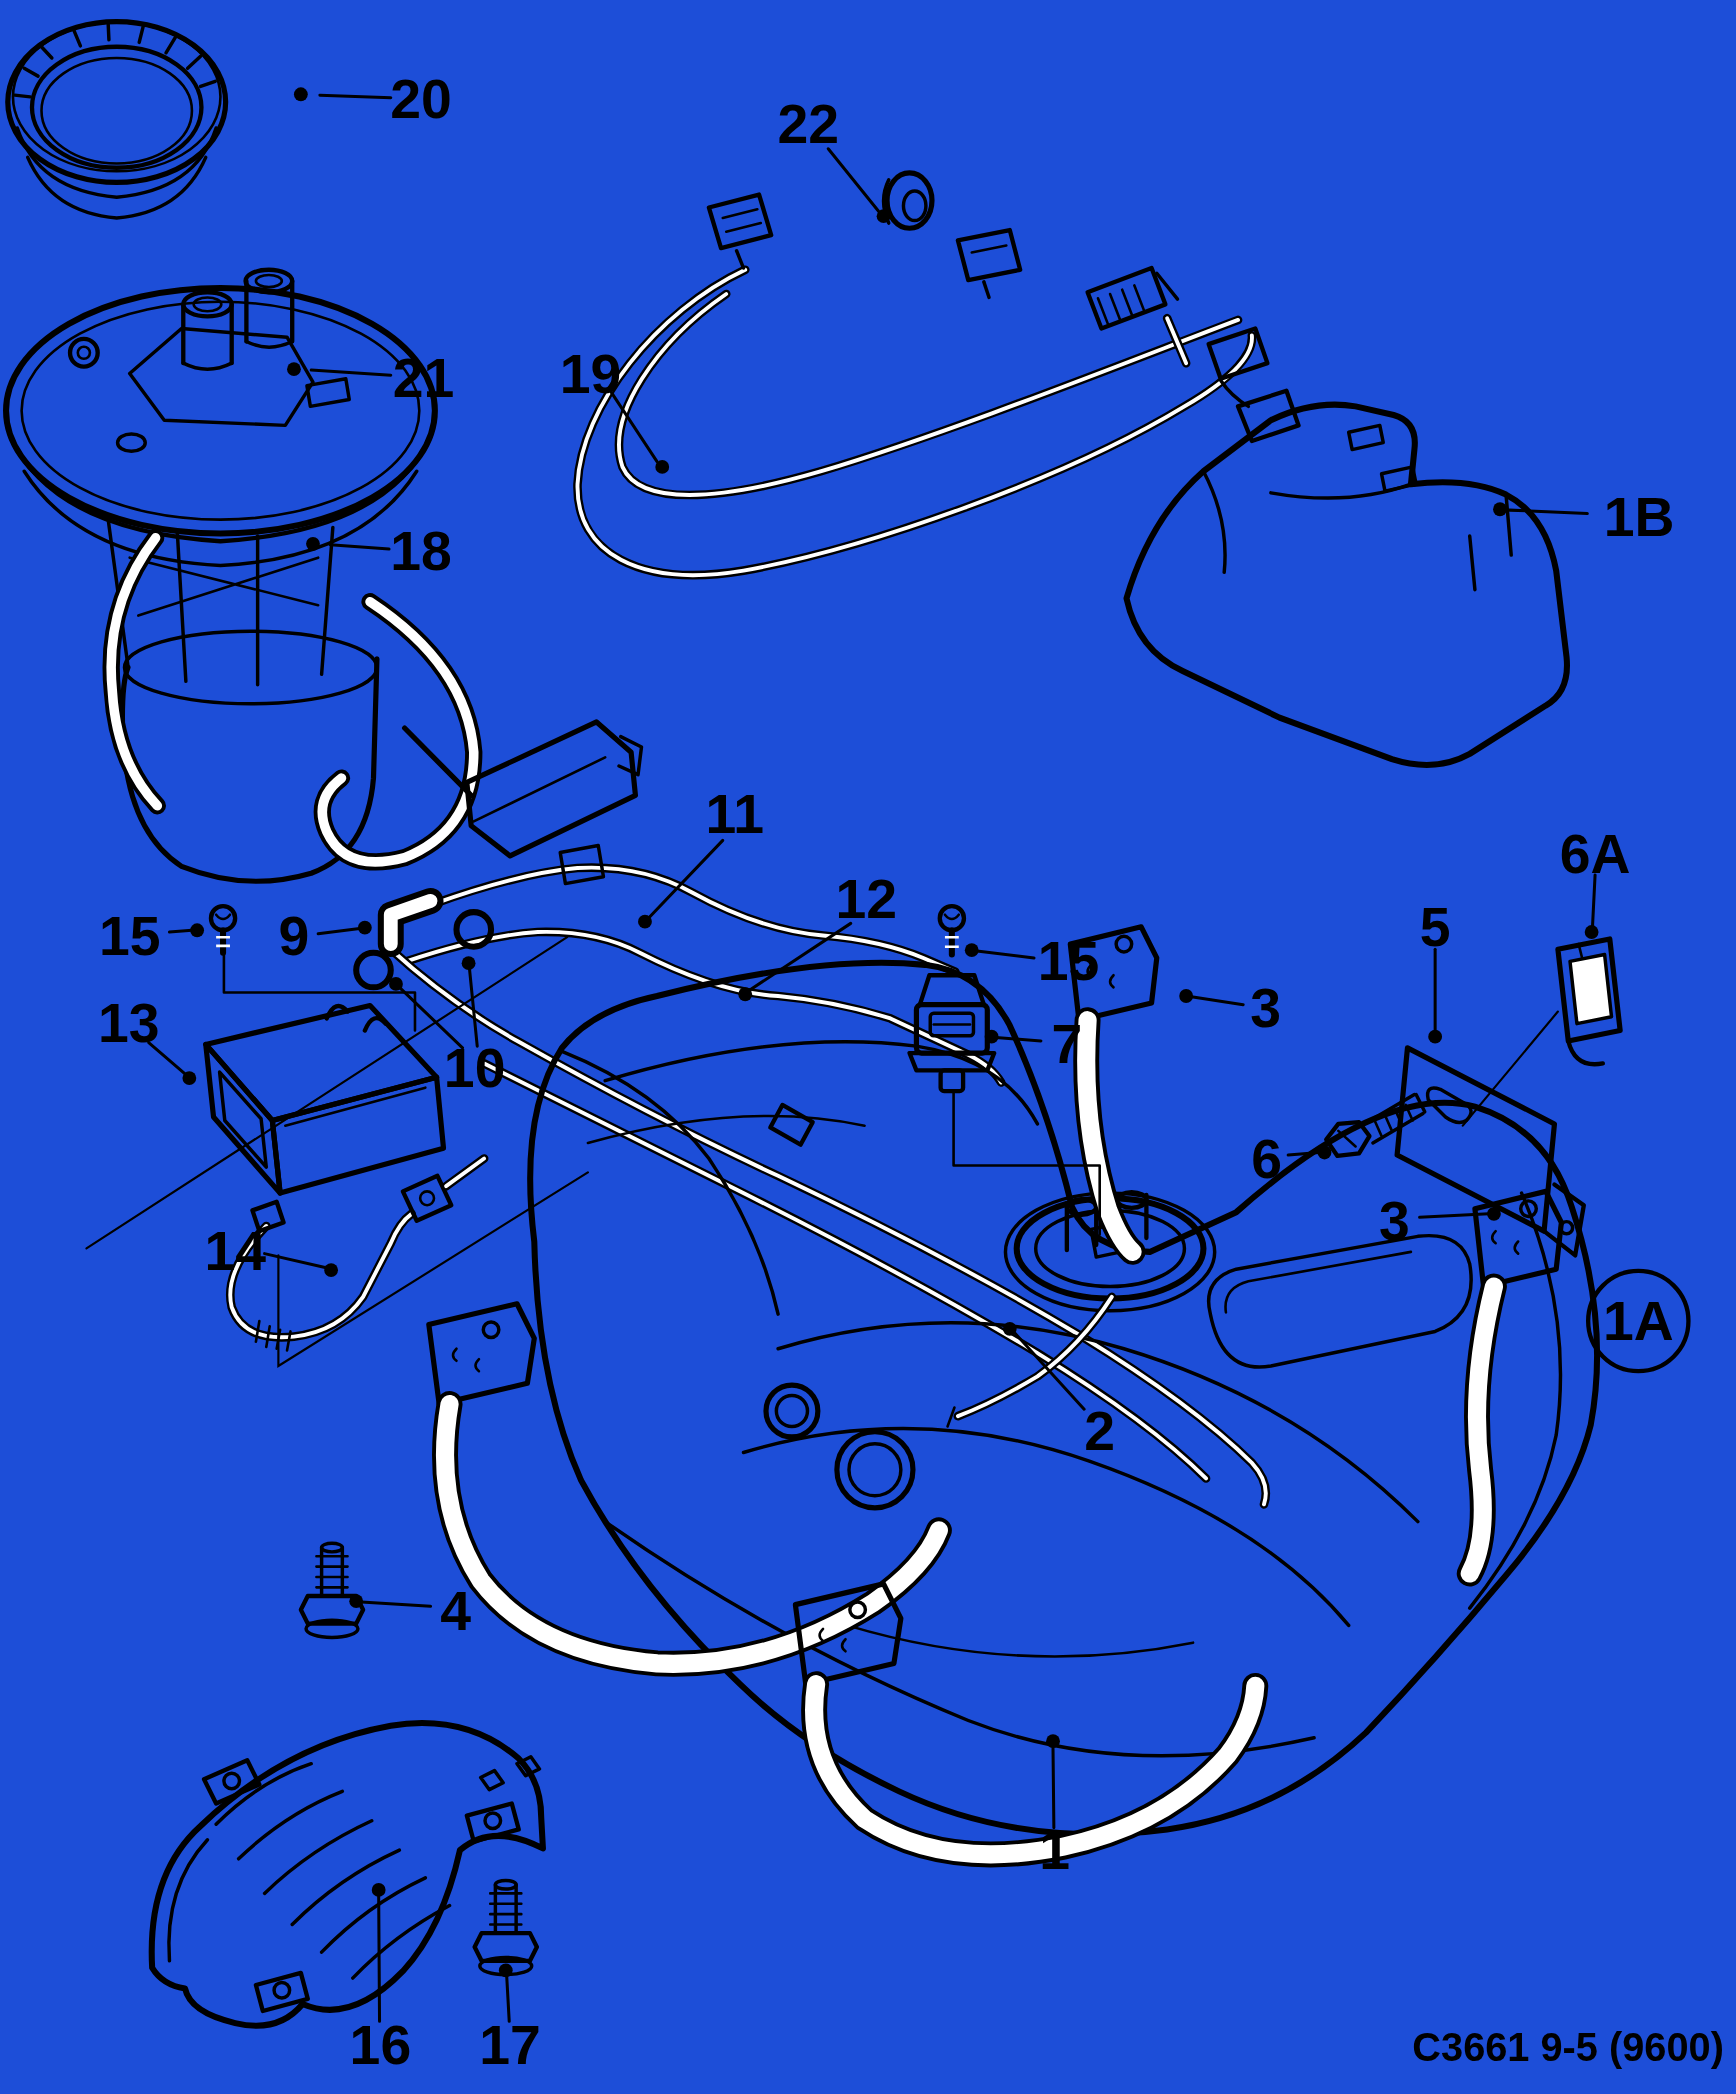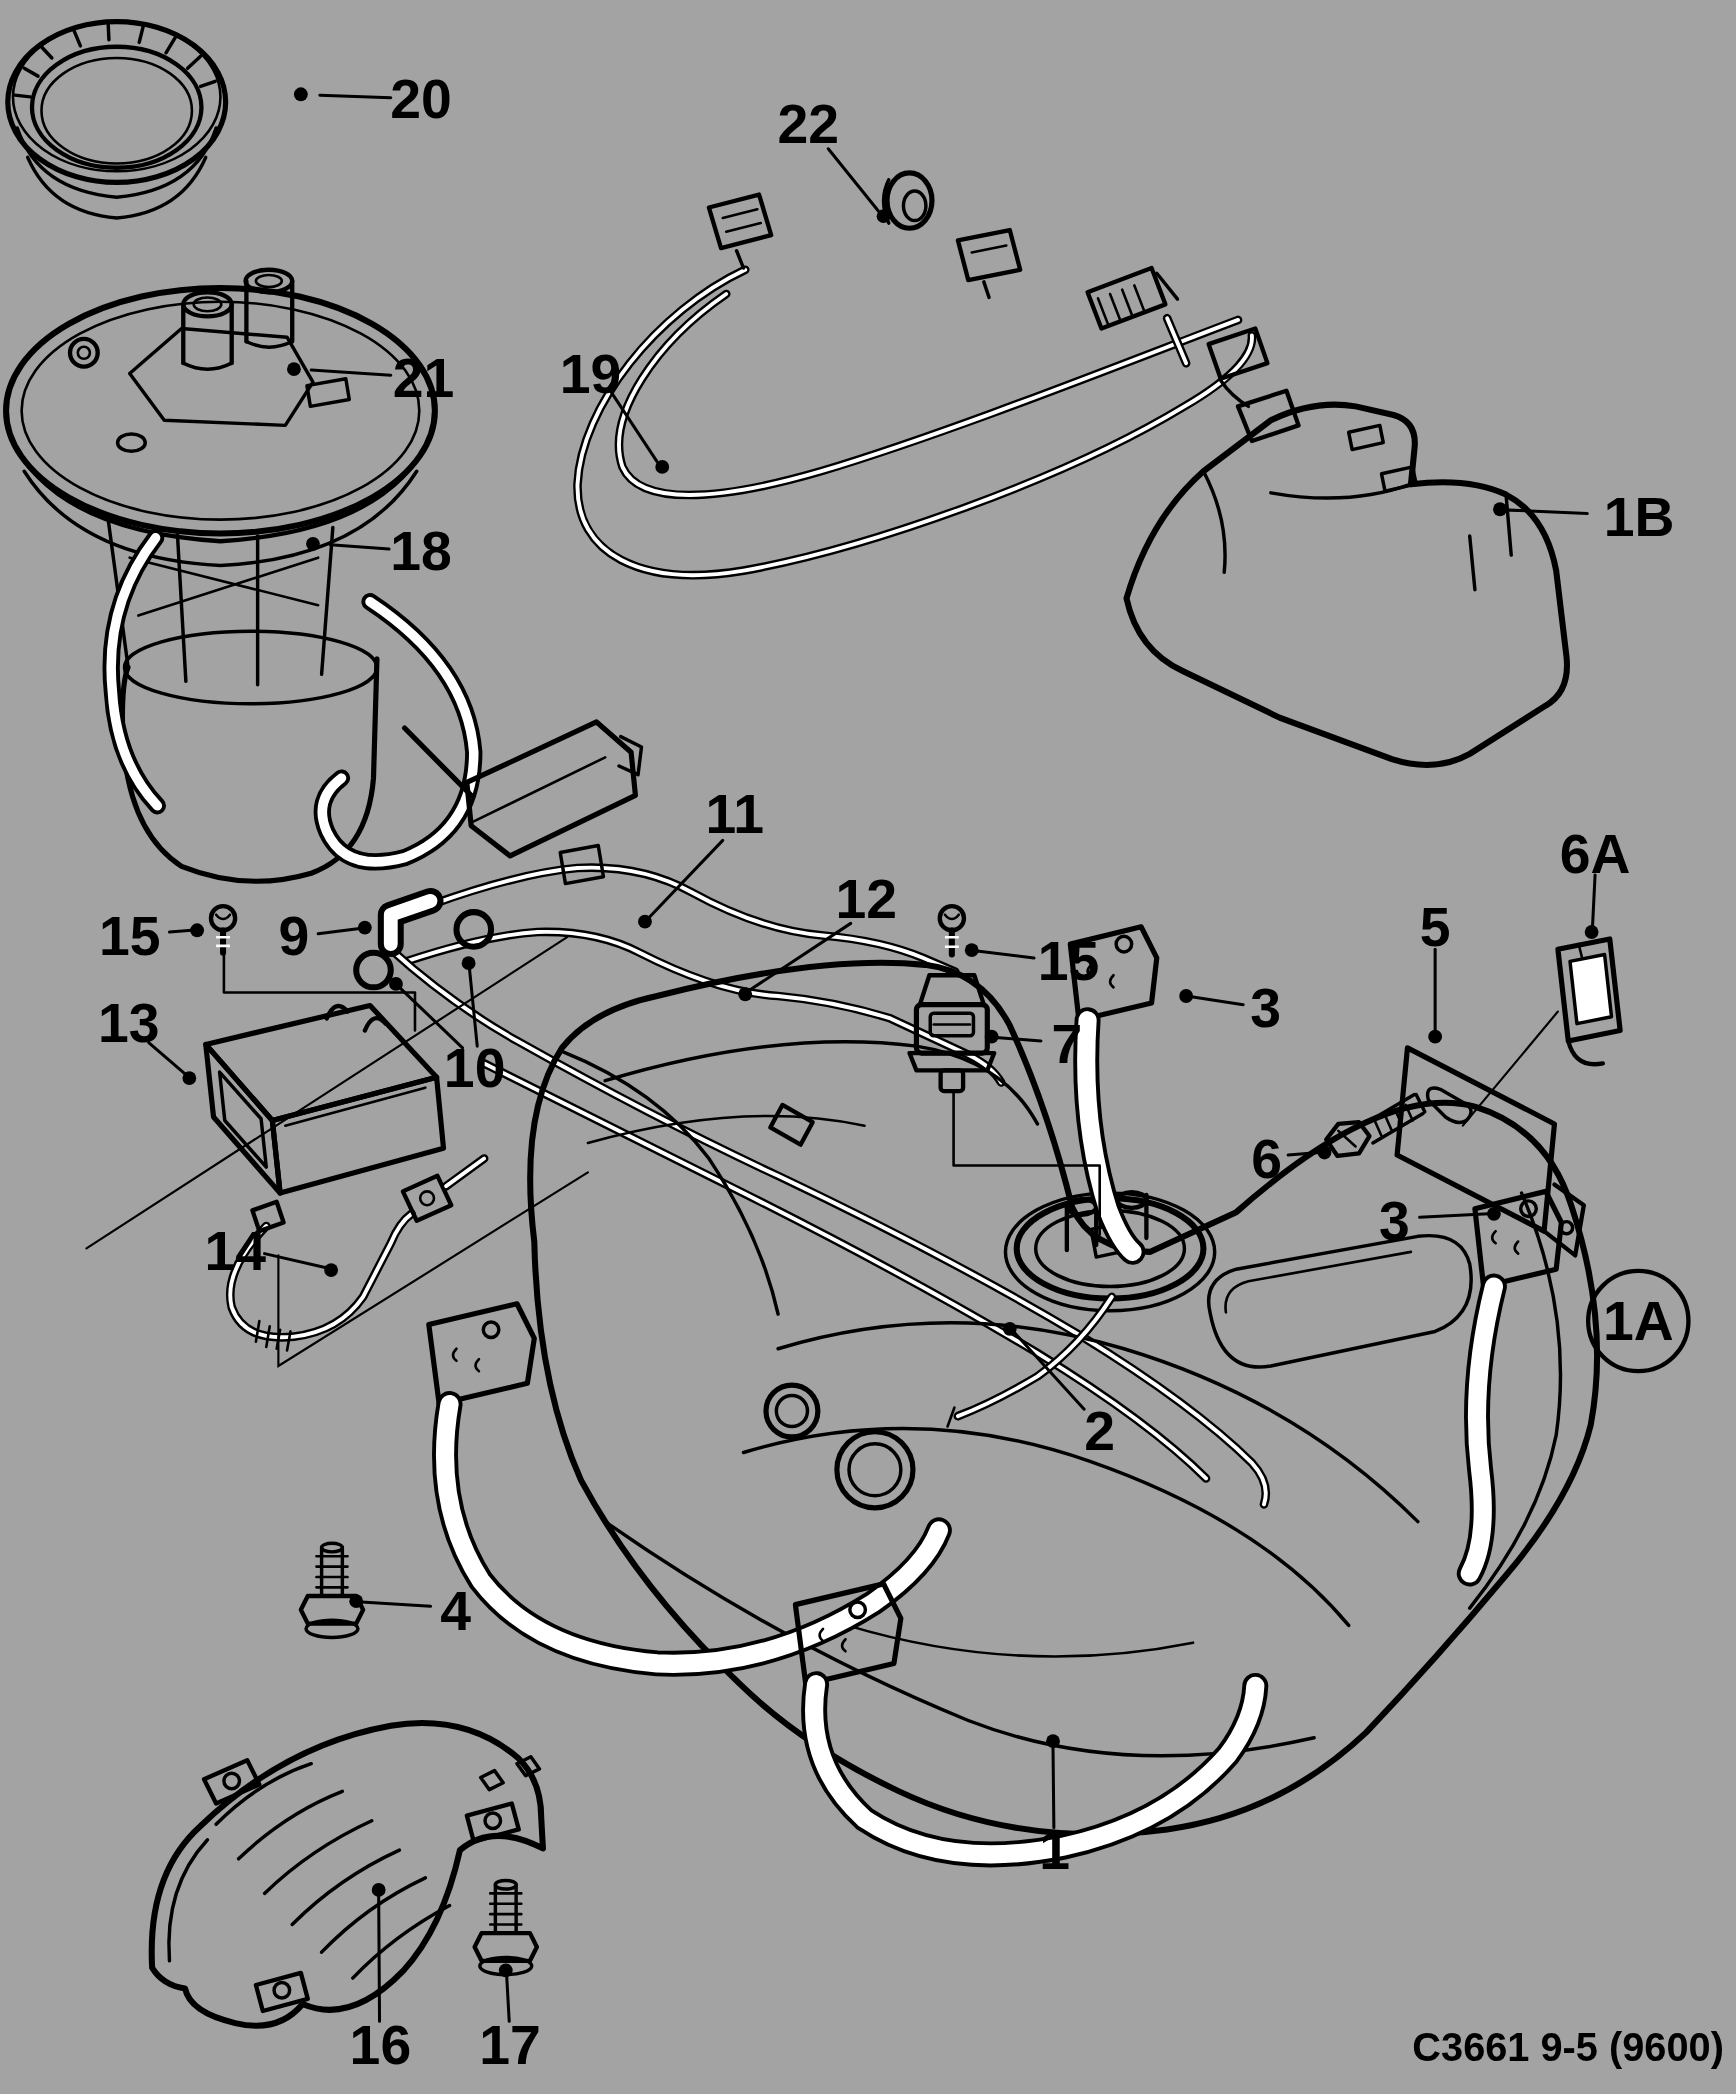--- a/index.html
+++ b/index.html
@@ -1,16 +1,16 @@
 <!DOCTYPE html>
 <html style="font-size:14px"><head>
 <meta charset="utf-8">
 <style>
   html,body{margin:0;padding:0;background:#e8e8e8;}
-  #stage{position:relative;width:1736px;height:2094px;background:#a3a3a3;margin:0 auto;
+  #stage{position:relative;width:1736px;height:2094px;background:#1d4ed8;margin:0 auto;
          font-family:"Liberation Sans", sans-serif;}
   svg{position:absolute;left:0;top:0;width:100%;height:100%;}
   .ln  {fill:none;stroke:#000;stroke-width:7;stroke-linecap:round;stroke-linejoin:round;}
   .ln6 {fill:none;stroke:#000;stroke-width:6;stroke-linecap:round;stroke-linejoin:round;}
   .ln5 {fill:none;stroke:#000;stroke-width:5;stroke-linecap:round;stroke-linejoin:round;}
   .ln4 {fill:none;stroke:#000;stroke-width:4;stroke-linecap:round;stroke-linejoin:round;}
   .ln3 {fill:none;stroke:#000;stroke-width:3;stroke-linecap:round;stroke-linejoin:round;}
   .thin{fill:none;stroke:#000;stroke-width:2.5;stroke-linecap:round;}
   .pipeB{fill:none;stroke:#000;stroke-width:10;stroke-linecap:round;stroke-linejoin:round;}
   .pipeW{fill:none;stroke:#fff;stroke-width:4.5;stroke-linecap:round;stroke-linejoin:round;}

